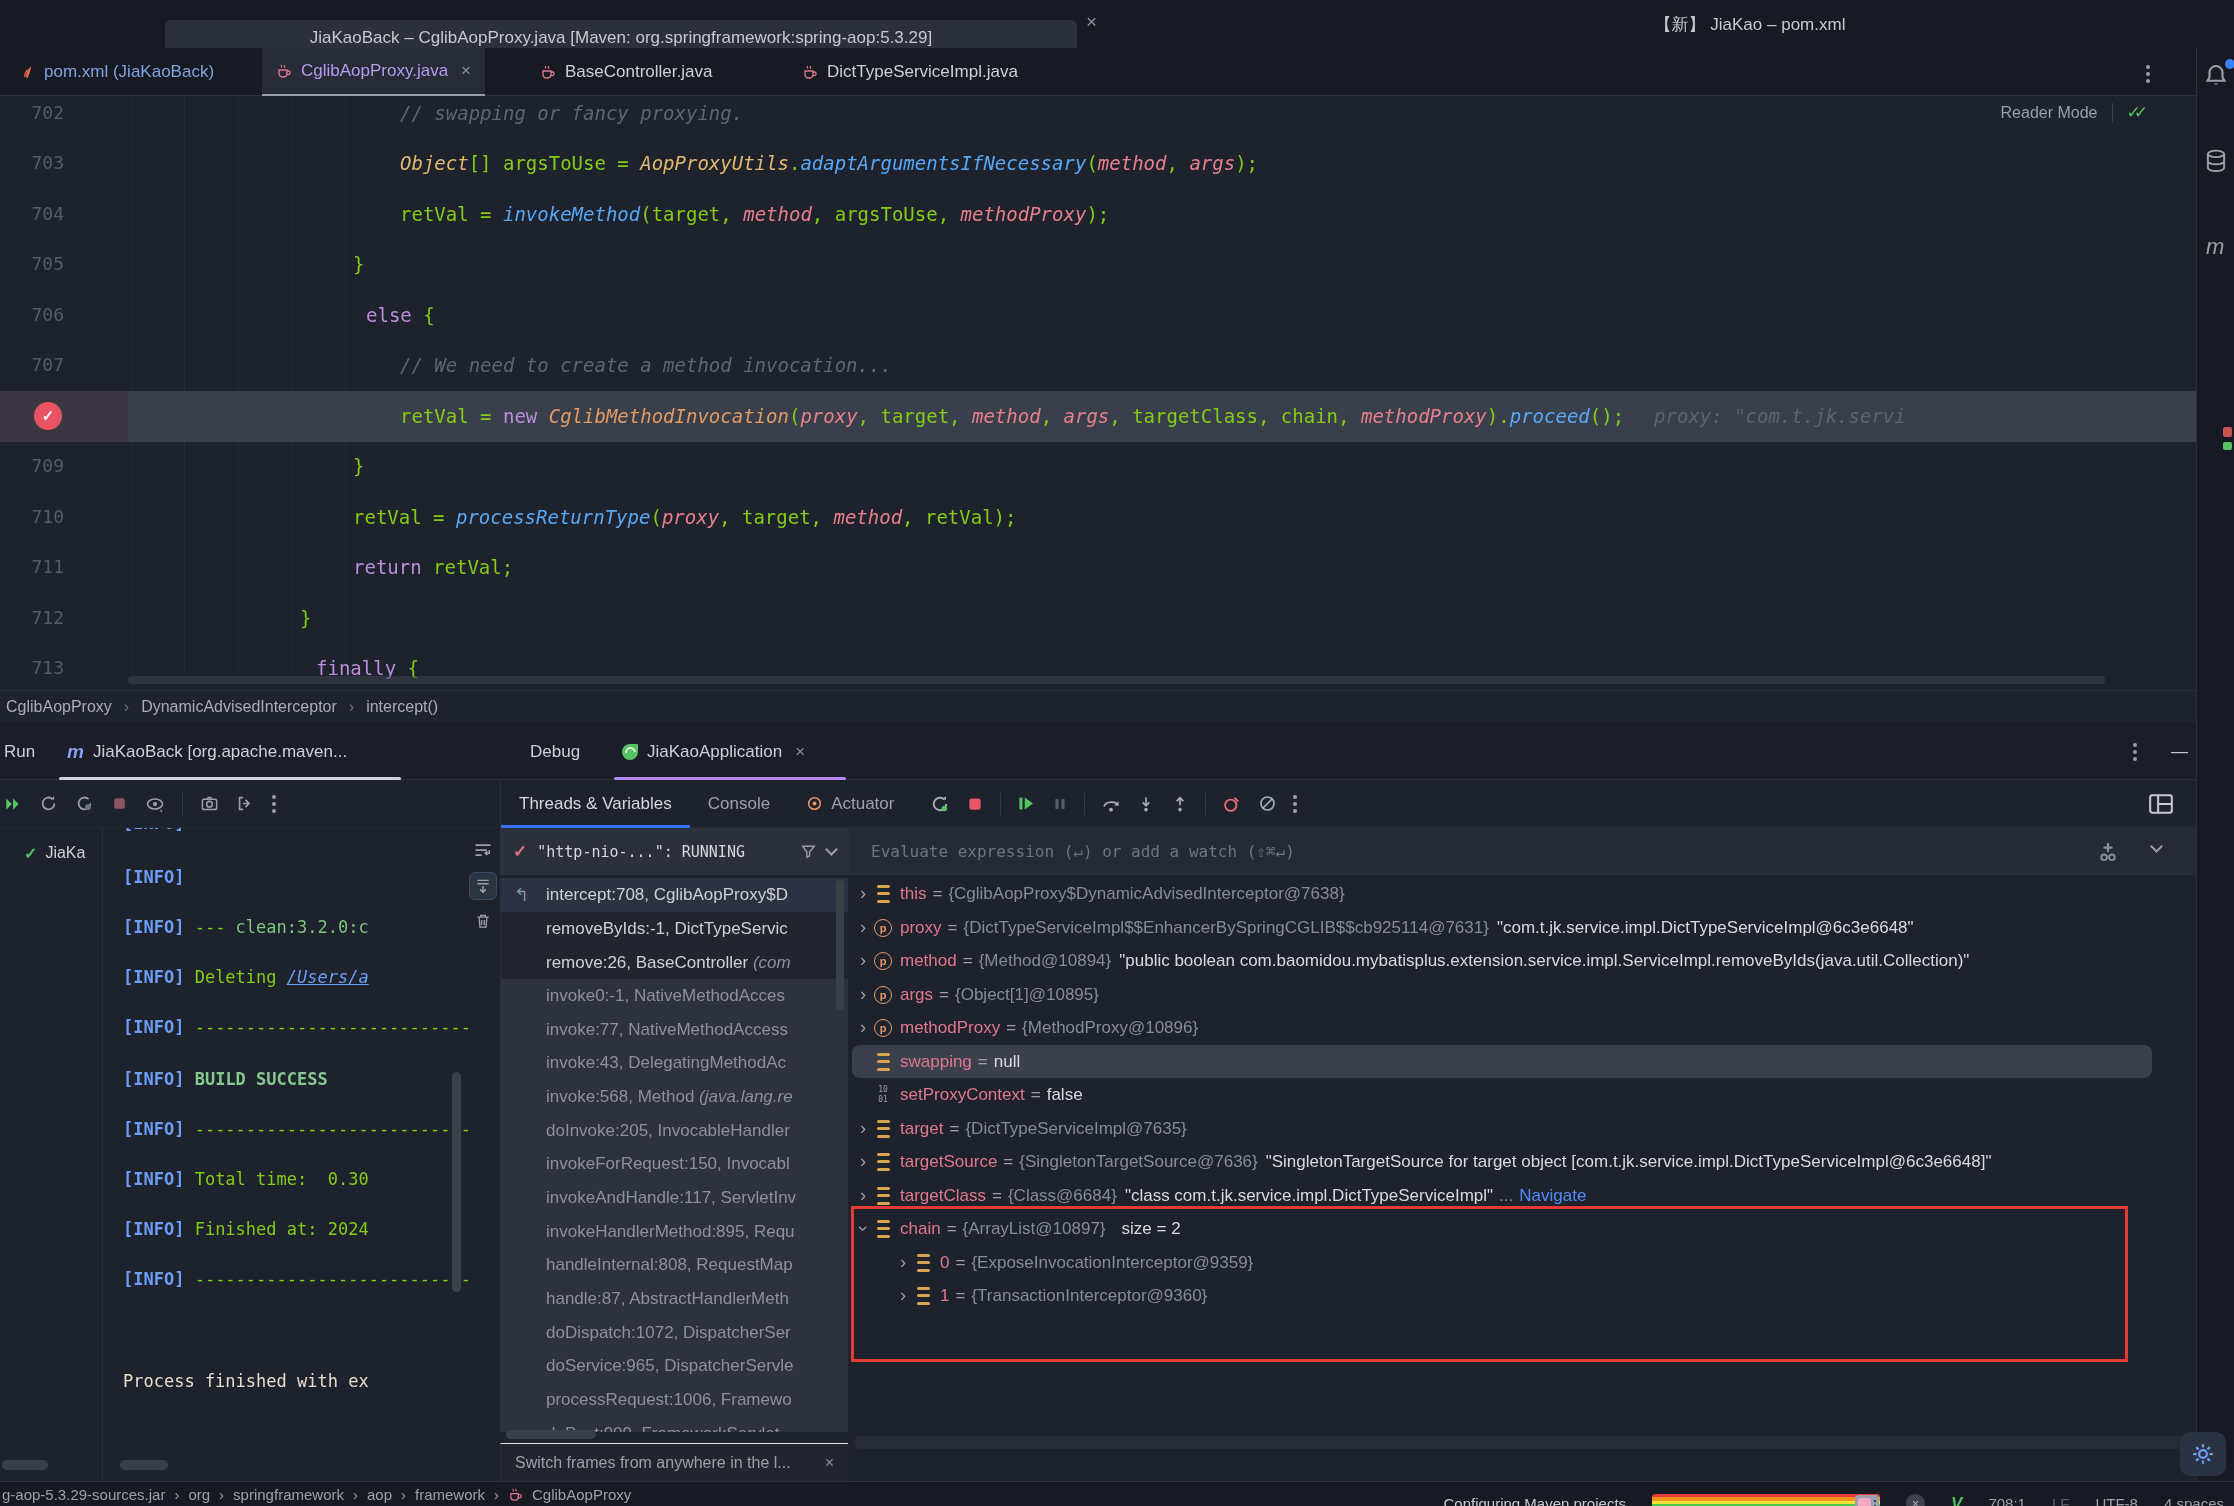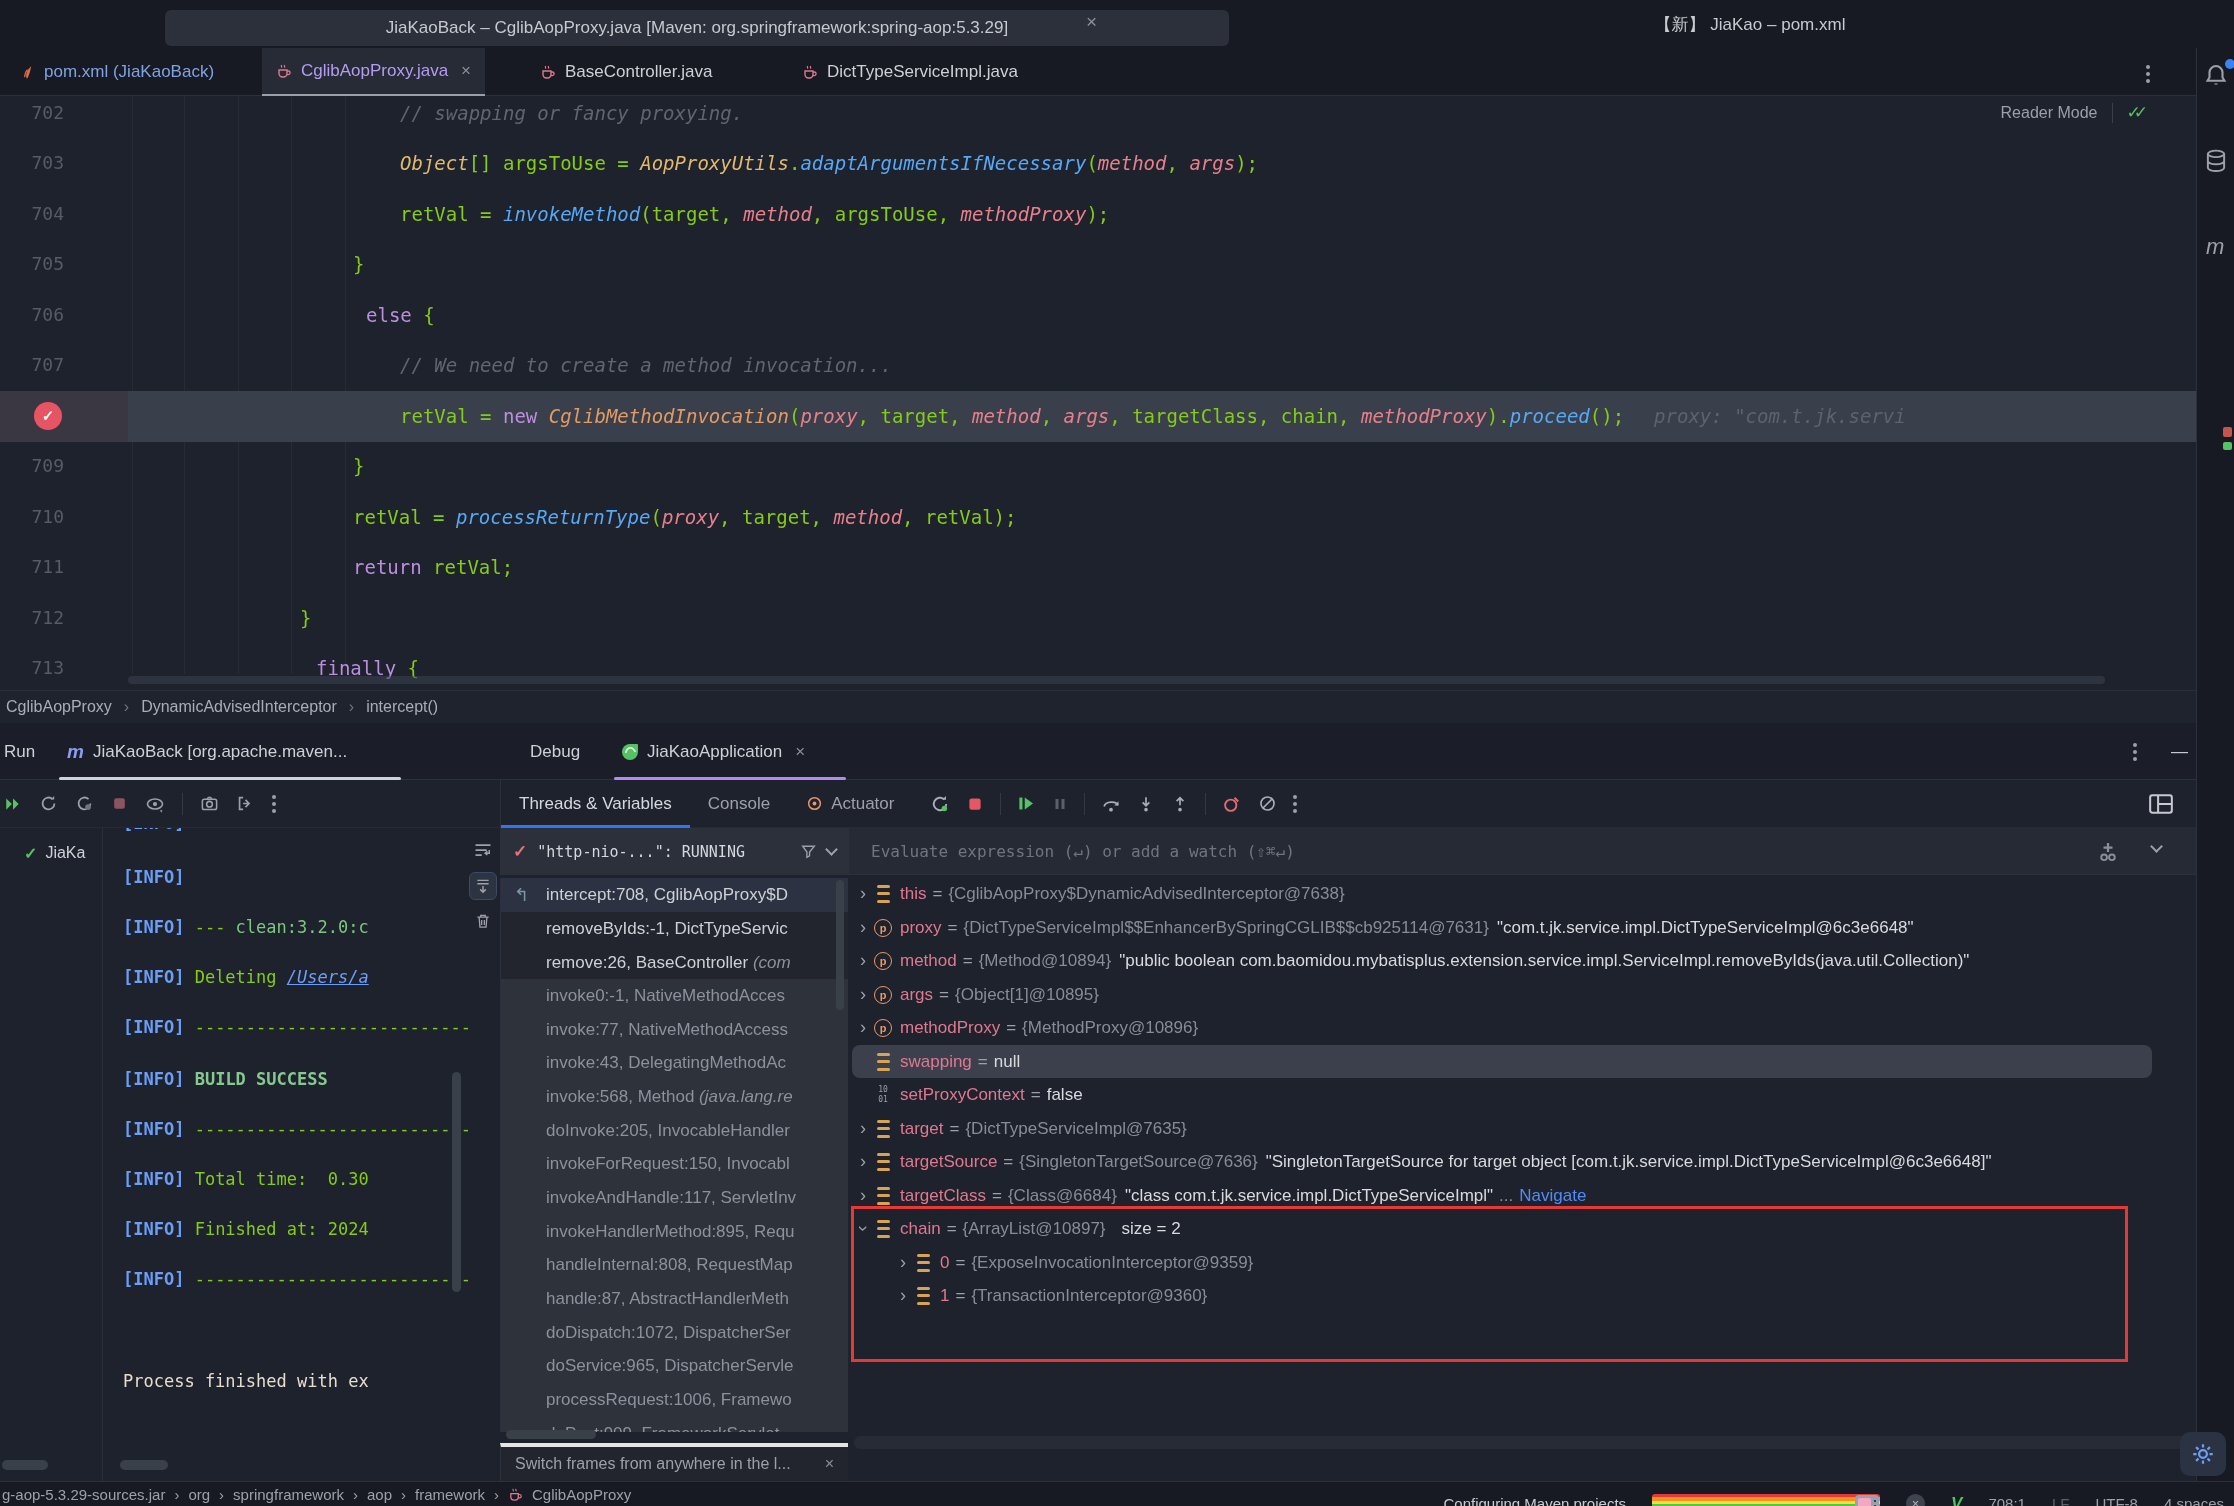--- a/index.html
+++ b/index.html
@@ -2,21 +2,21 @@
 <html><head>
 <meta charset="utf-8">
 <style>
   * { margin:0; padding:0; box-sizing:border-box; }
   body { background:#111; }
   .app { position:relative; width:2234px; height:1506px; background:#1e222c;
          font-family:"Liberation Sans", sans-serif; overflow:hidden; color:#ced0d6; }
 
   
   .titlebar { position:absolute; left:0; top:0; width:2234px; height:48px; background:#171a22; }
-  .title-seg { position:absolute; left:165px; top:10px; width:1064px; height:36px; background:#2b303a;
+  .title-seg { position:absolute; left:165px; top:20px; width:912px; height:36px; background:#2b303a;
                border-radius:6px; display:flex; align-items:center; justify-content:center;
                font-size:17px; color:#c6c9cf; }
   .title-close { position:absolute; left:1086px; top:11px; font-size:19px; color:#8b8f98; }
   .title-right { position:absolute; left:1400px; top:0; width:700px; height:48px; display:flex;
                  align-items:center; justify-content:center; font-size:17px; color:#c6c9cf; }
 
   
   .tabbar { position:absolute; left:0; top:48px; width:2234px; height:48px; background:#171a22;
             border-bottom:1px solid #2c303a; }
   .etab { position:absolute; top:0; height:48px; display:flex; align-items:center; gap:9px;
@@ -96,21 +96,21 @@
   .chev { width:9px; height:9px; border-right:2px solid #9da0a8; border-bottom:2px solid #9da0a8;
           transform:rotate(45deg); margin-top:-4px; }
   .frames { position:absolute; left:500px; top:878px; width:348px; height:554px; overflow:hidden;
             border-left:1px solid #2c303a; }
   .frow { position:absolute; left:0; width:348px; height:34px; display:flex; align-items:center;
           padding-left:45px; font-size:17px; white-space:nowrap; overflow:hidden; }
   .frow.sel { background:#2c3242; } .frow.user { background:#22252e; } .frow.lib { background:#2e323b; }
   .sg-fw { color:#ced0d6; } .sg-fg { color:#8d919b; } .sg-fgi { color:#8d919b; font-style:italic; }
   .farrow { position:absolute; left:13px; color:#7d93a5; font-size:18px; }
   .fbanner { position:absolute; left:500px; top:1443px; width:348px; height:38px; background:#22252e;
-             border-top:4px solid #e5e5e5; border-left:1px solid #2c303a; display:flex; align-items:center;
+             border-top:1px solid #e5e5e5; border-left:1px solid #2c303a; display:flex; align-items:center;
              padding:0 14px; font-size:16px; color:#9da0a8; }
   .fbanner .x { margin-left:auto; color:#8b8f98; }
 
   
   .evalbar { position:absolute; left:848px; top:828px; width:1348px; height:47px; background:#262a34;
              border-bottom:1px solid #2c303a; border-left:1px solid #2c303a; display:flex; align-items:center; }
   .evalbar .ph { font:16px "DejaVu Sans Mono", monospace; color:#6f7580; padding-left:22px; }
   .vars { position:absolute; left:852px; top:877px; width:1344px; height:560px; overflow:hidden; }
   .vrow { position:absolute; left:0; width:1344px; height:33px; display:flex; align-items:center;
           white-space:nowrap; overflow:hidden; font-size:17px; }

